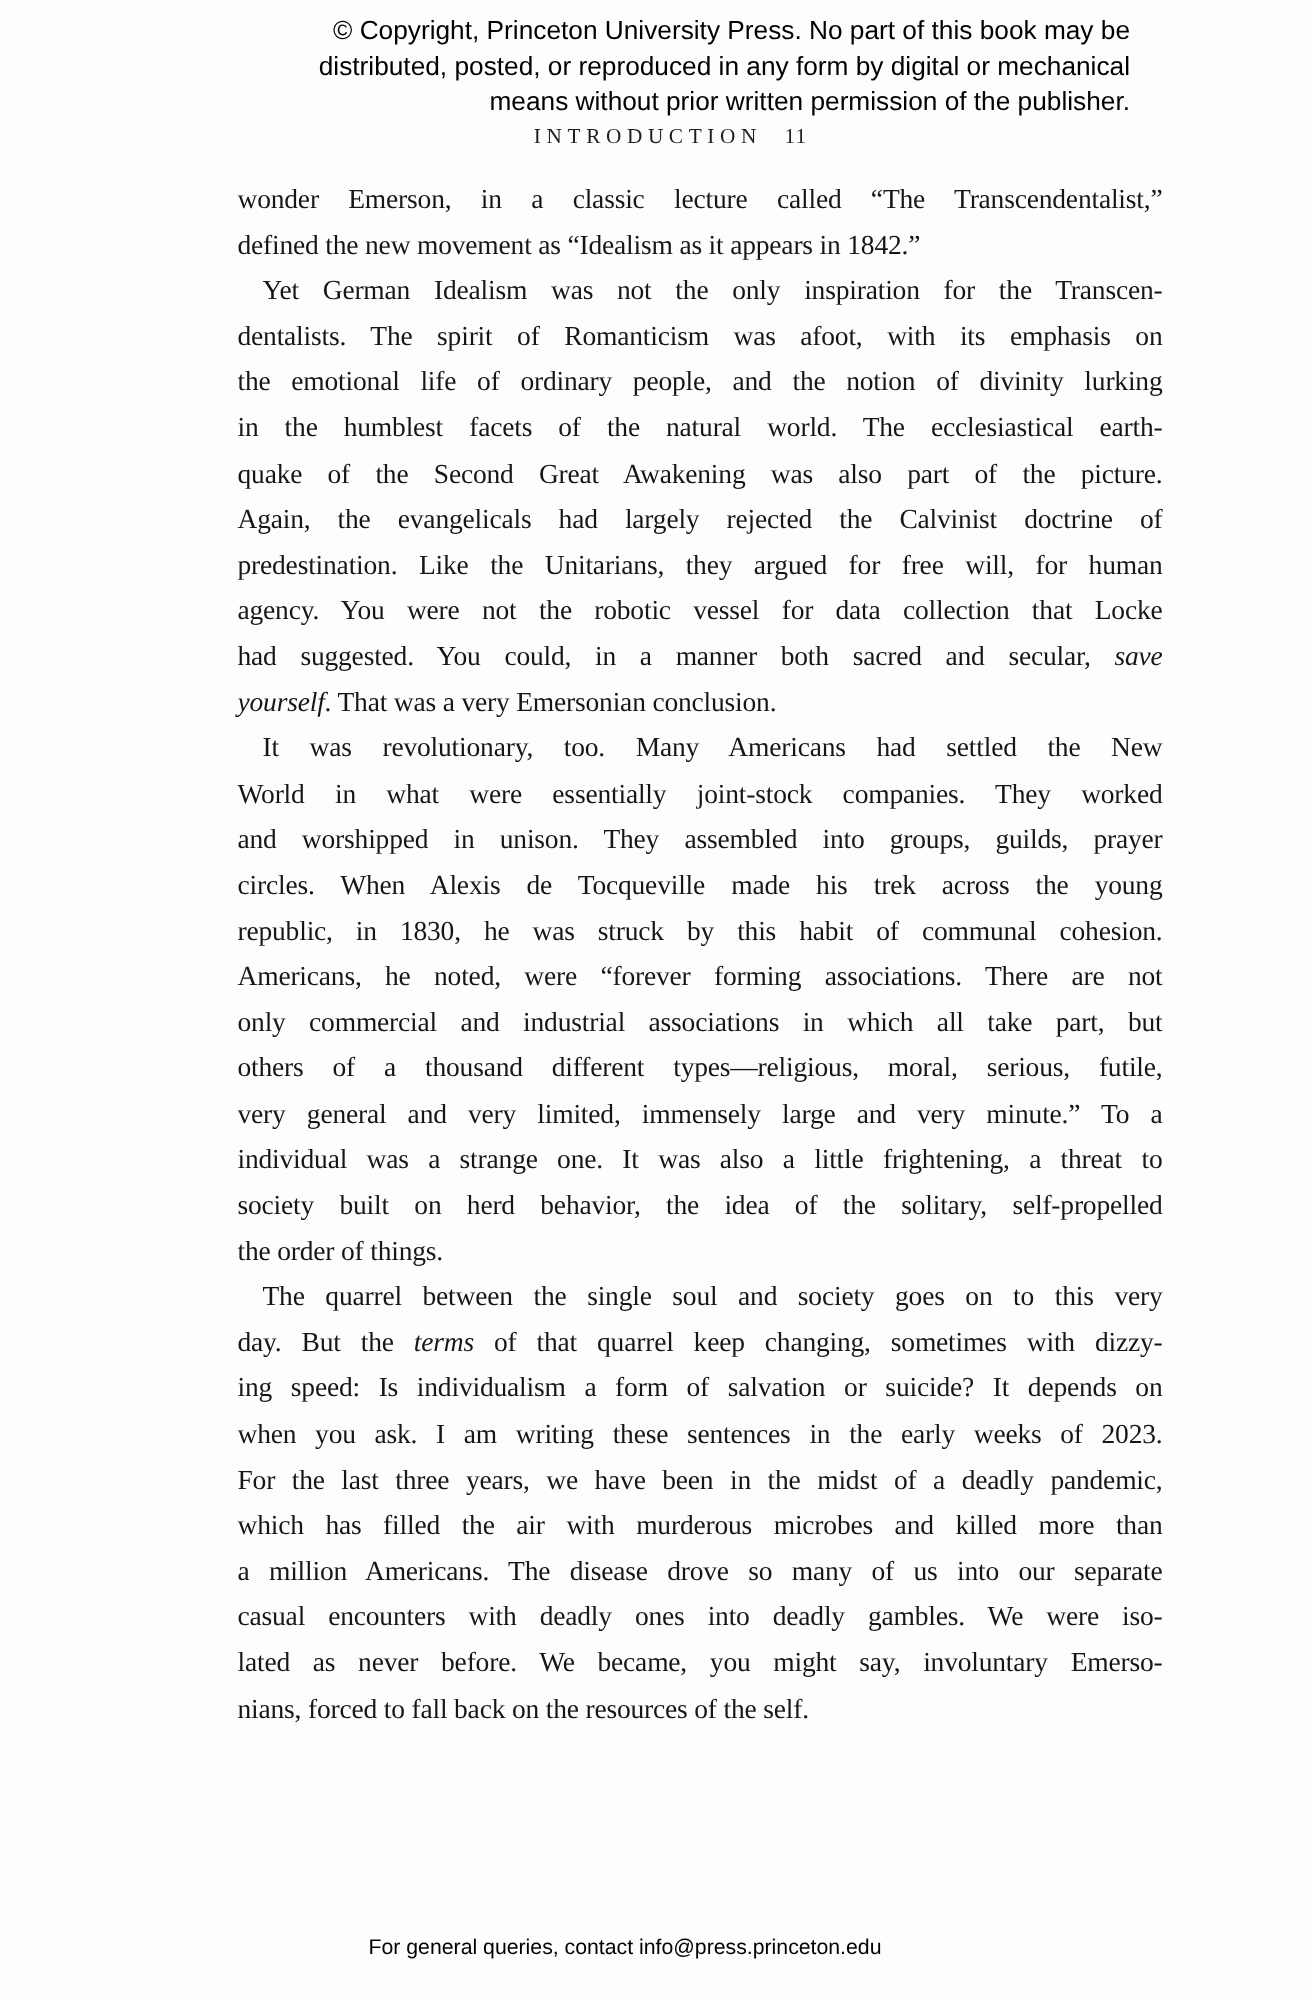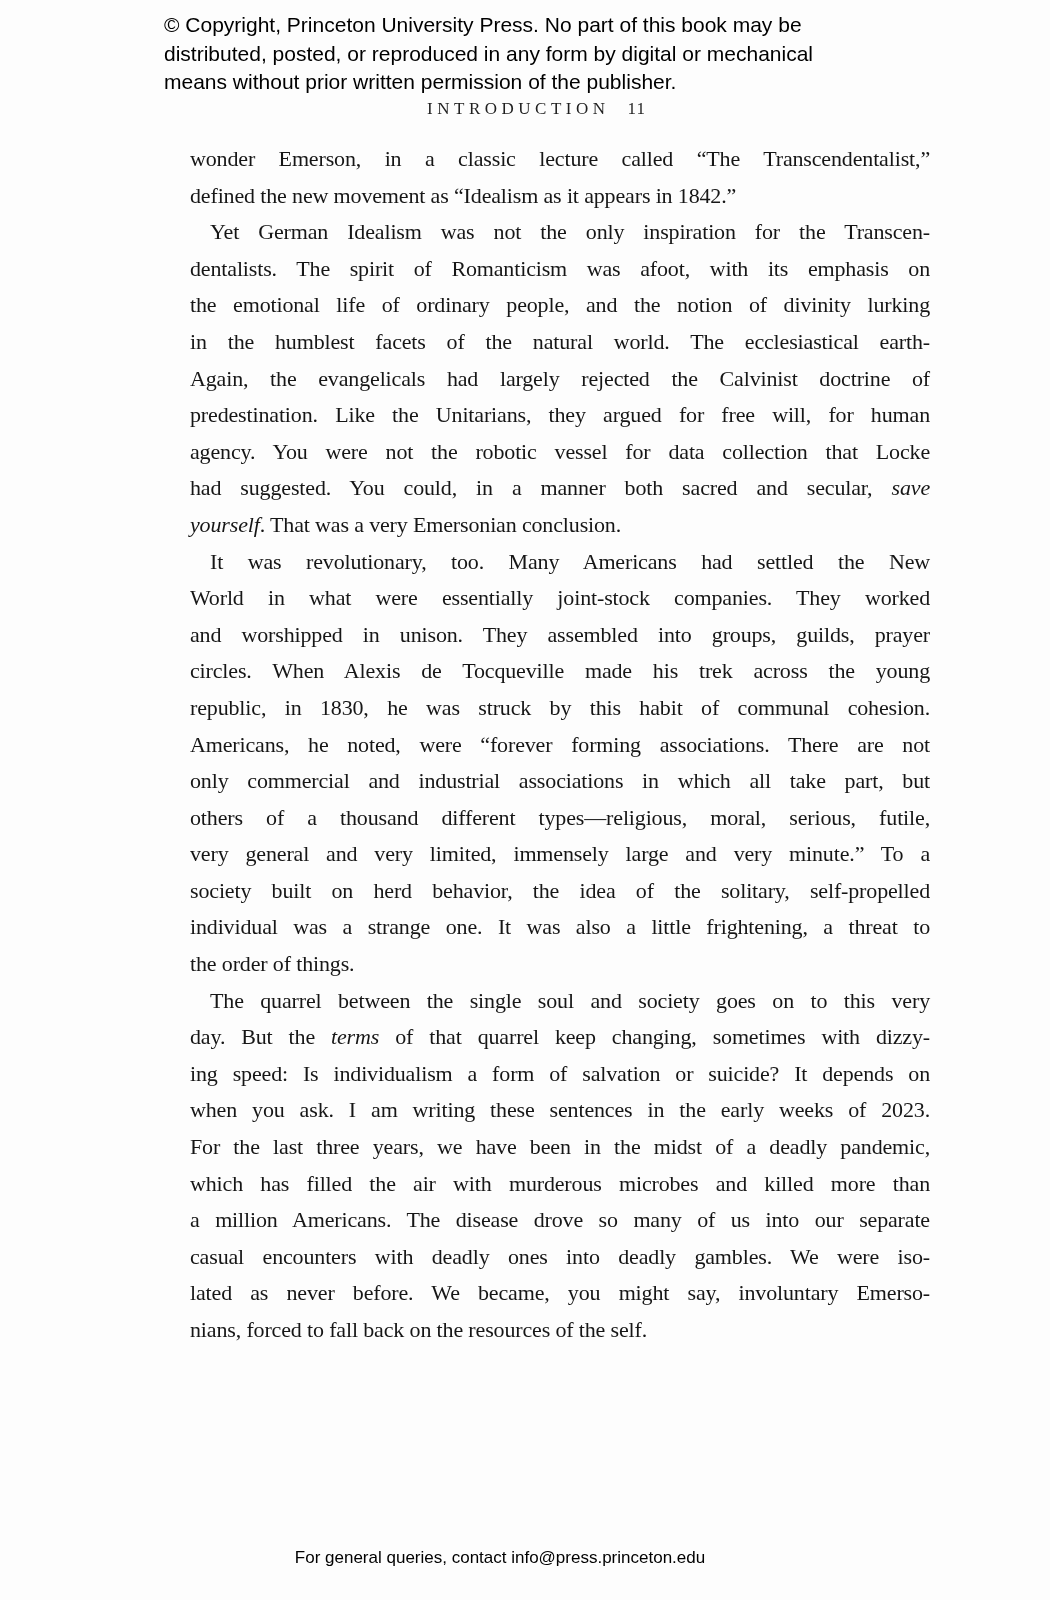--- a/index.html
+++ b/index.html
@@ -15,21 +15,21 @@
   
   .copyright {
     position: absolute;
     top: 11px;
     left: 164px;
     width: 740px;
     font-family: "Liberation Sans", sans-serif;
     font-size: 21px;
     line-height: 28.5px;
     color: #000000;
-    text-align: left;
+    text-align: right;
   }
 
   
   .running-head {
     position: absolute;
     top: 99px;
     left: 143px;
     width: 787px;
     text-align: center;
     font-family: "Liberation Serif", serif;
@@ -97,36 +97,37 @@
     <span class="head-title">INTRODUCTION</span><span class="pagenum">11</span>
   </div>
 
   <div class="body-text">
       <div class="line"><span>wonder Emerson, in a classic lecture called “The Transcendentalist,”</span></div>
       <div class="line par-end"><span>defined the new movement as “Idealism as it appears in 1842.”</span></div>
       <div class="line indent"><span>Yet German Idealism was not the only inspiration for the Transcen-</span></div>
       <div class="line"><span>dentalists. The spirit of Romanticism was afoot, with its emphasis on</span></div>
       <div class="line"><span>the emotional life of ordinary people, and the notion of divinity lurking</span></div>
       <div class="line"><span>in the humblest facets of the natural world. The ecclesiastical earth-</span></div>
+      <div class="line"><span>quake of the Second Great Awakening was also part of the picture.</span></div>
       <div class="line"><span>Again, the evangelicals had largely rejected the Calvinist doctrine of</span></div>
       <div class="line"><span>predestination. Like the Unitarians, they argued for free will, for human</span></div>
       <div class="line"><span>agency. You were not the robotic vessel for data collection that Locke</span></div>
       <div class="line"><span>had suggested. You could, in a manner both sacred and secular, </span><span class="it">save</span></div>
       <div class="line par-end"><span class="it">yourself</span><span>. That was a very Emersonian conclusion.</span></div>
       <div class="line indent"><span>It was revolutionary, too. Many Americans had settled the New</span></div>
       <div class="line"><span>World in what were essentially joint-stock companies. They worked</span></div>
       <div class="line"><span>and worshipped in unison. They assembled into groups, guilds, prayer</span></div>
       <div class="line"><span>circles. When Alexis de Tocqueville made his trek across the young</span></div>
       <div class="line"><span>republic, in 1830, he was struck by this habit of communal cohesion.</span></div>
       <div class="line"><span>Americans, he noted, were “forever forming associations. There are not</span></div>
       <div class="line"><span>only commercial and industrial associations in which all take part, but</span></div>
       <div class="line"><span>others of a thousand different types—religious, moral, serious, futile,</span></div>
       <div class="line"><span>very general and very limited, immensely large and very minute.” To a</span></div>
+      <div class="line"><span>individual was a strange one. It was also a little frightening, a threat to</span></div>
       <div class="line"><span>society built on herd behavior, the idea of the solitary, self-propelled</span></div>
-      <div class="line"><span>individual was a strange one. It was also a little frightening, a threat to</span></div>
       <div class="line par-end"><span>the order of things.</span></div>
       <div class="line indent"><span>The quarrel between the single soul and society goes on to this very</span></div>
       <div class="line"><span>day. But the </span><span class="it">terms</span><span> of that quarrel keep changing, sometimes with dizzy-</span></div>
       <div class="line"><span>ing speed: Is individualism a form of salvation or suicide? It depends on</span></div>
       <div class="line"><span>when you ask. I am writing these sentences in the early weeks of 2023.</span></div>
       <div class="line"><span>For the last three years, we have been in the midst of a deadly pandemic,</span></div>
       <div class="line"><span>which has filled the air with murderous microbes and killed more than</span></div>
       <div class="line"><span>a million Americans. The disease drove so many of us into our separate</span></div>
       <div class="line"><span>casual encounters with deadly ones into deadly gambles. We were iso-</span></div>
       <div class="line"><span>lated as never before. We became, you might say, involuntary Emerso-</span></div>

